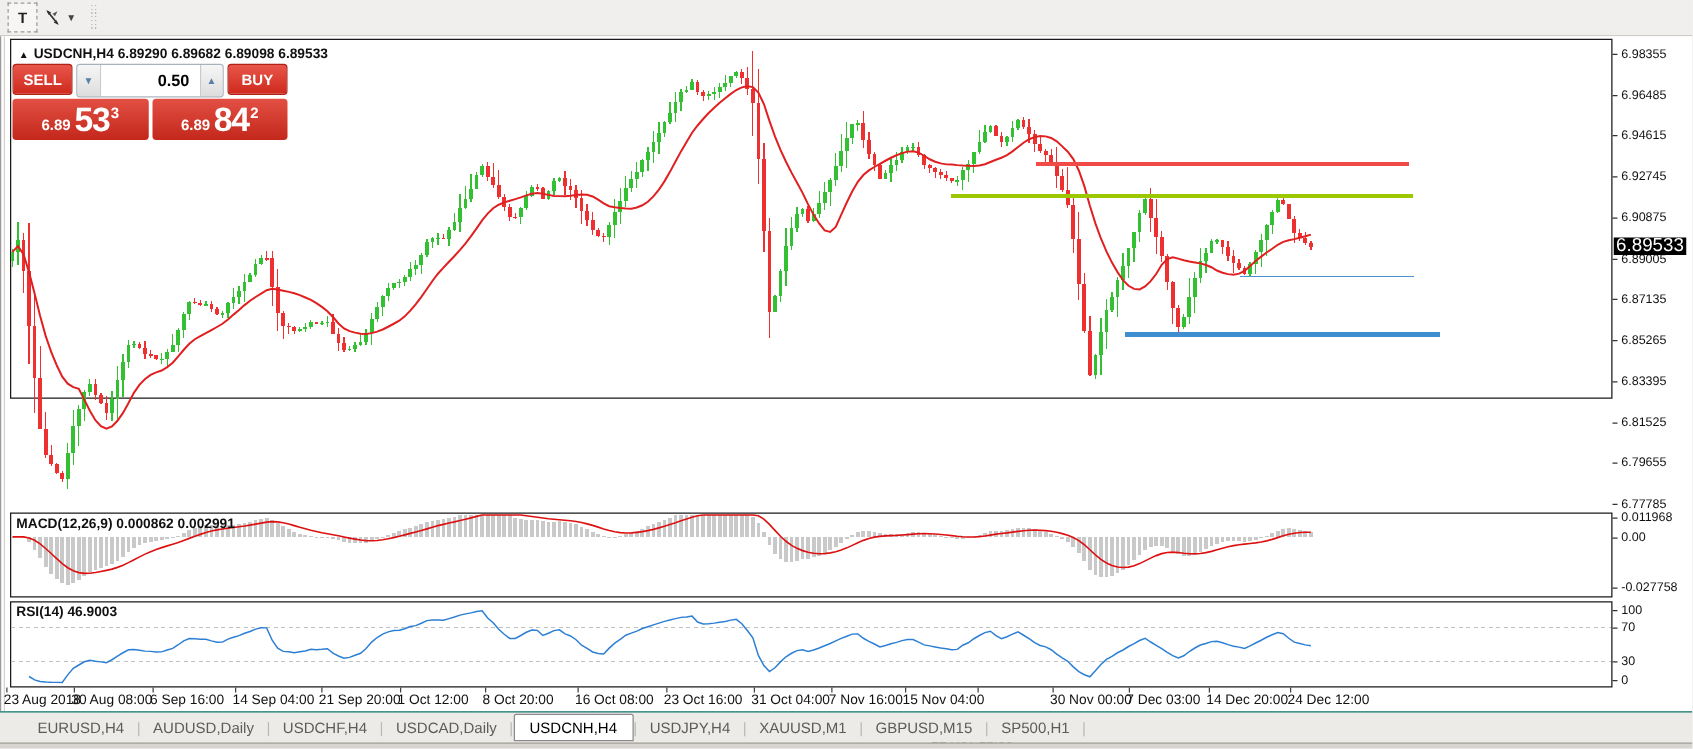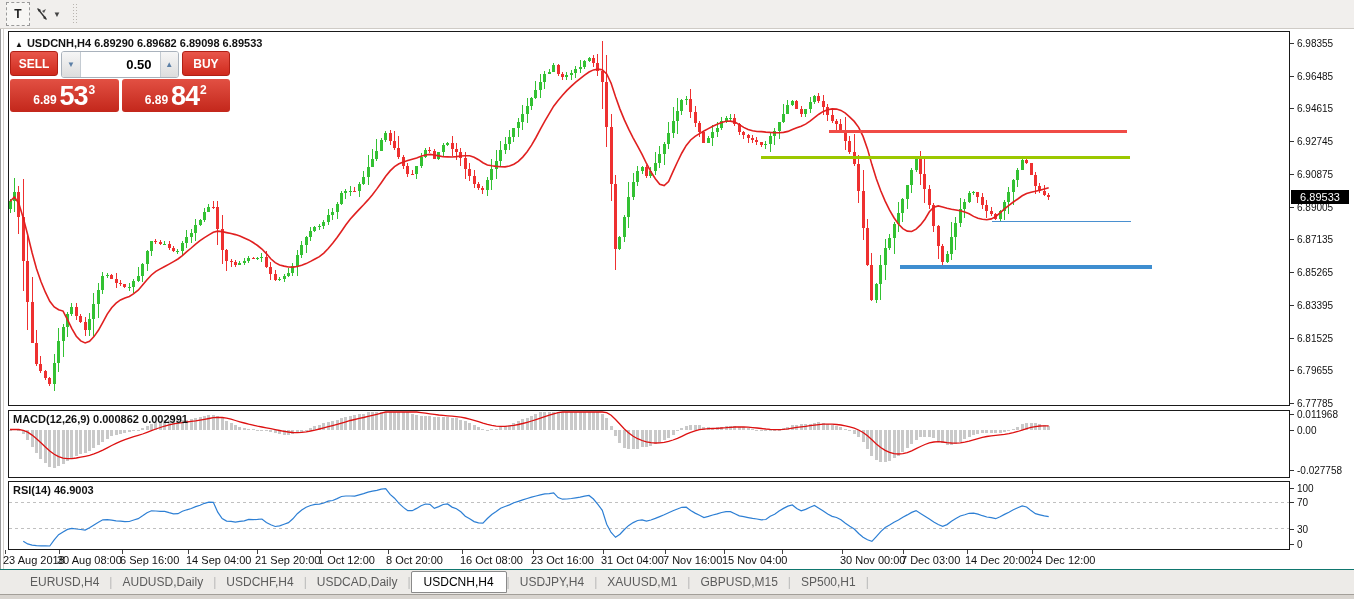--- a/index.html
+++ b/index.html
@@ -16,32 +16,32 @@
         background-image:repeating-linear-gradient(to bottom,#b9b5b0 0 1px,transparent 1px 3px),
                          repeating-linear-gradient(to bottom,#b9b5b0 0 1px,transparent 1px 3px);
         background-size:1px 100%,1px 100%;background-position:0 0,3px 0;background-repeat:no-repeat;}
   .tf-btn{padding:3px 8px;margin:0 2px;font-size:12px;color:#222;border:1px solid transparent;border-radius:2px;}
   .tf-btn.active{background:#faf4ea;border:1px solid #d8c5a6;}
   
   #chartwin{position:absolute;left:0;top:29px;width:1354px;height:540px;background:#ffffff;}
   .edge-l1{position:absolute;left:0;top:0;width:1px;height:540px;background:#9a9a9a;}
   .edge-l2{position:absolute;left:3px;top:0;width:1px;height:540px;background:#d6d3cf;}
   .pane{position:absolute;left:8px;width:1282px;background:#fff;border:1px solid #1a1a1a;box-sizing:border-box;}
-  #main-pane{top:2px;height:375px;}
+  #main-pane{top:2px;height:288px;}
   #macd-pane{top:381px;height:68px;}
   #rsi-pane{top:452px;height:69px;}
   .pane svg{position:absolute;left:0;top:0;}
   .chart-title{position:absolute;left:6px;top:5px;font-size:11px;font-weight:700;color:#111;z-index:5;}
   .chart-title .tri{font-size:8px;margin-right:4px;}
   .ind-label{position:absolute;left:4px;top:2px;font-size:11px;font-weight:600;color:#111;z-index:5;}
   
   .axis-label{position:absolute;left:1297px;font-size:10px;color:#111;height:13px;line-height:13px;white-space:nowrap;}
   .axis-tick{position:absolute;left:1290px;width:4px;height:1px;background:#333;}
   #price-tag{position:absolute;left:1291px;width:58px;height:14px;background:#000;color:#fff;
-             font-size:11px;line-height:14px;text-align:center;z-index:6;}
+             font-size:15px;line-height:14px;text-align:center;z-index:6;}
   
   .date-label{position:absolute;top:525px;font-size:11px;color:#111;white-space:nowrap;}
   .date-tick{position:absolute;top:521px;width:1px;height:4px;background:#444;}
   
   #trade-panel{position:absolute;left:10px;top:22px;width:220px;z-index:10;}
   #tp-row1{display:flex;height:25px;}
   .tp-btn{width:50px;background:linear-gradient(#e8564a,#cf2a1d);color:#fff;font-size:12px;font-weight:700;
           display:flex;align-items:center;justify-content:center;border-radius:3px;border:1px solid #b02015;box-sizing:border-box;}
   .tp-spin{display:flex;height:25px;margin:0 3px;border:1px solid #a9b2bc;border-radius:3px;overflow:hidden;background:#fff;}
   .spin-btn{width:18px;background:linear-gradient(#f6f6f6,#dddddd);display:flex;align-items:center;justify-content:center;

